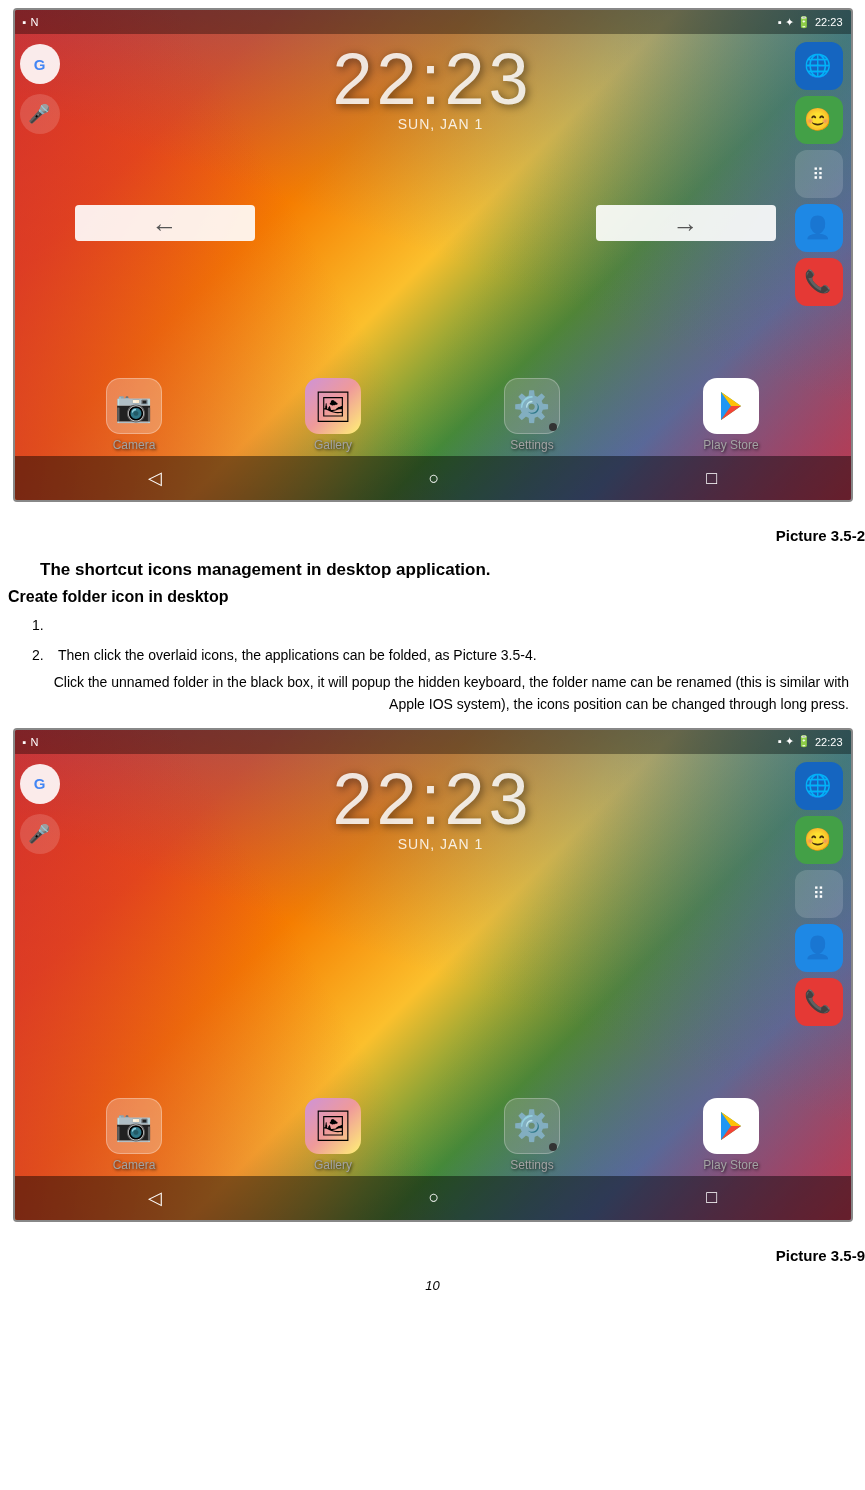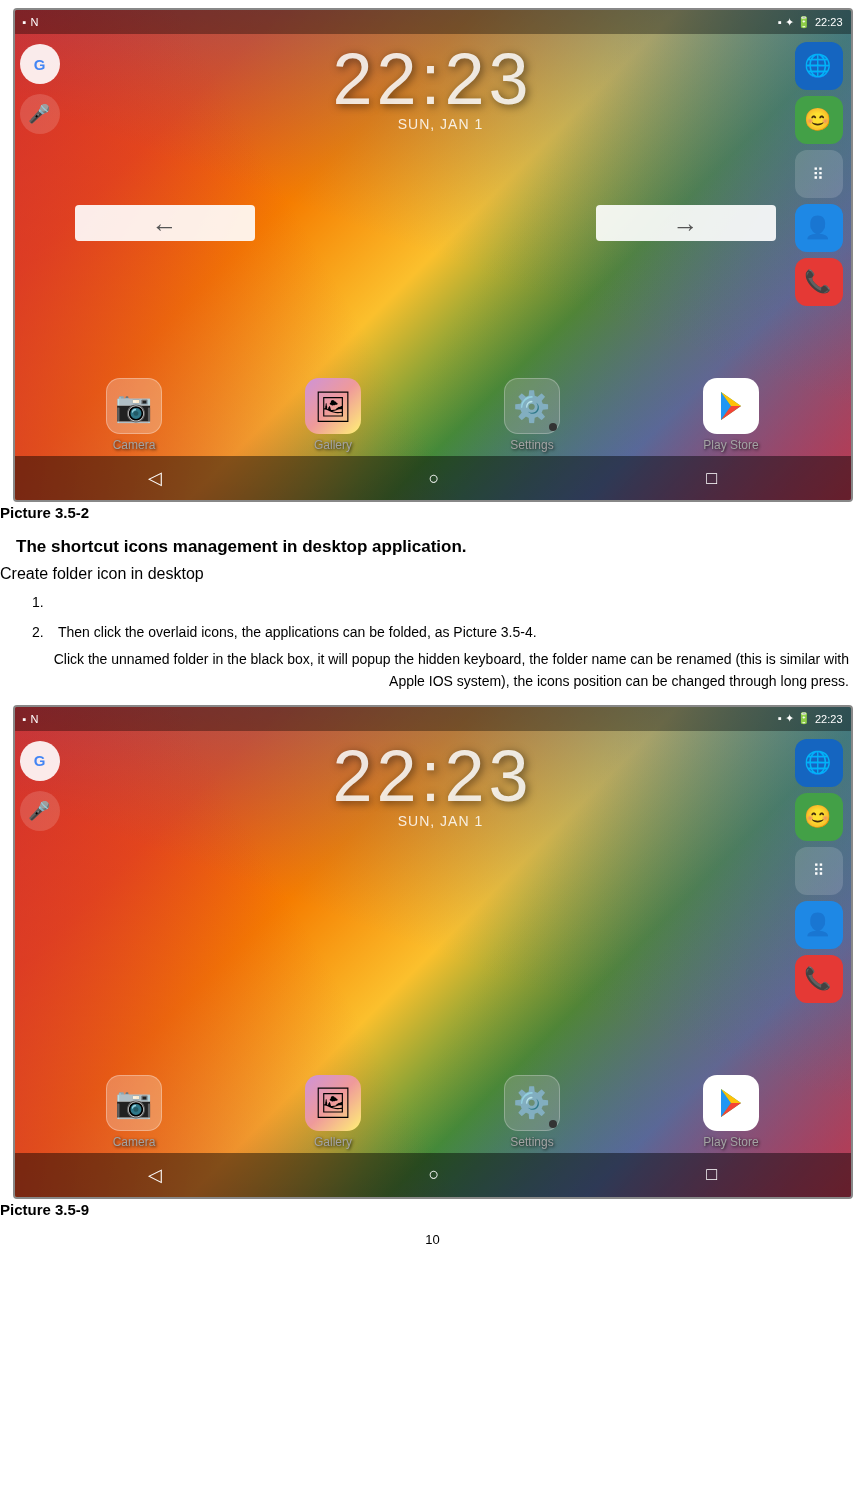--- a/index.html
+++ b/index.html
@@ -142,38 +142,38 @@
     .nav-bar {
       position: absolute; bottom: 0; left: 0; right: 0; height: 44px;
       background: rgba(0,0,0,0.45);
       display: flex; align-items: center; justify-content: space-around;
       z-index: 10;
     }
     .nav-btn { font-size: 18px; color: #fff; }
 
     
     .caption {
-      text-align: left; font-weight: bold; font-size: 15px;
-      padding: 2px 0 8px;
+      text-align: right; font-weight: bold; font-size: 15px;
+      padding: 25px 0 8px;
     }
     .section-title {
-      font-size: 17px; font-weight: bold; padding: 8px 16px 4px;
+      font-size: 17px; font-weight: bold; padding: 8px 16px 4px; margin-left: 24px;
     }
     .sub-title {
-      font-size: 16px; font-weight: normal; padding: 4px 0 4px;
+      font-size: 16px; font-weight: bold; padding: 4px 8px 4px;
     }
     .body-text {
       font-size: 14px; line-height: 1.6; padding: 0 16px 6px; text-align: right;
     }
     .ol-item {
       display: flex; gap: 6px; padding: 4px 16px 4px 32px; font-size: 14px; line-height: 1.6;
     }
     .ol-num { min-width: 20px; font-weight: normal; }
     .page-num {
-      text-align: center; font-size: 13px; padding: 6px 0 4px;
+      text-align: center; font-size: 13px; padding: 6px 0 4px; font-style: italic;
     }
 
     
     .ic-globe { background: #1565c0; }
     .ic-smiley { background: #43a047; }
     .ic-person { background: #1e88e5; }
     .ic-phone { background: #e53935; }
     .ic-grid { background: rgba(255,255,255,0.15); }
     .ic-camera { background: rgba(255,255,255,0.25); border:1px solid rgba(255,255,255,0.3); }
     .ic-gallery { background: linear-gradient(135deg,#ce93d8,#ef9a9a,#fff176); }

